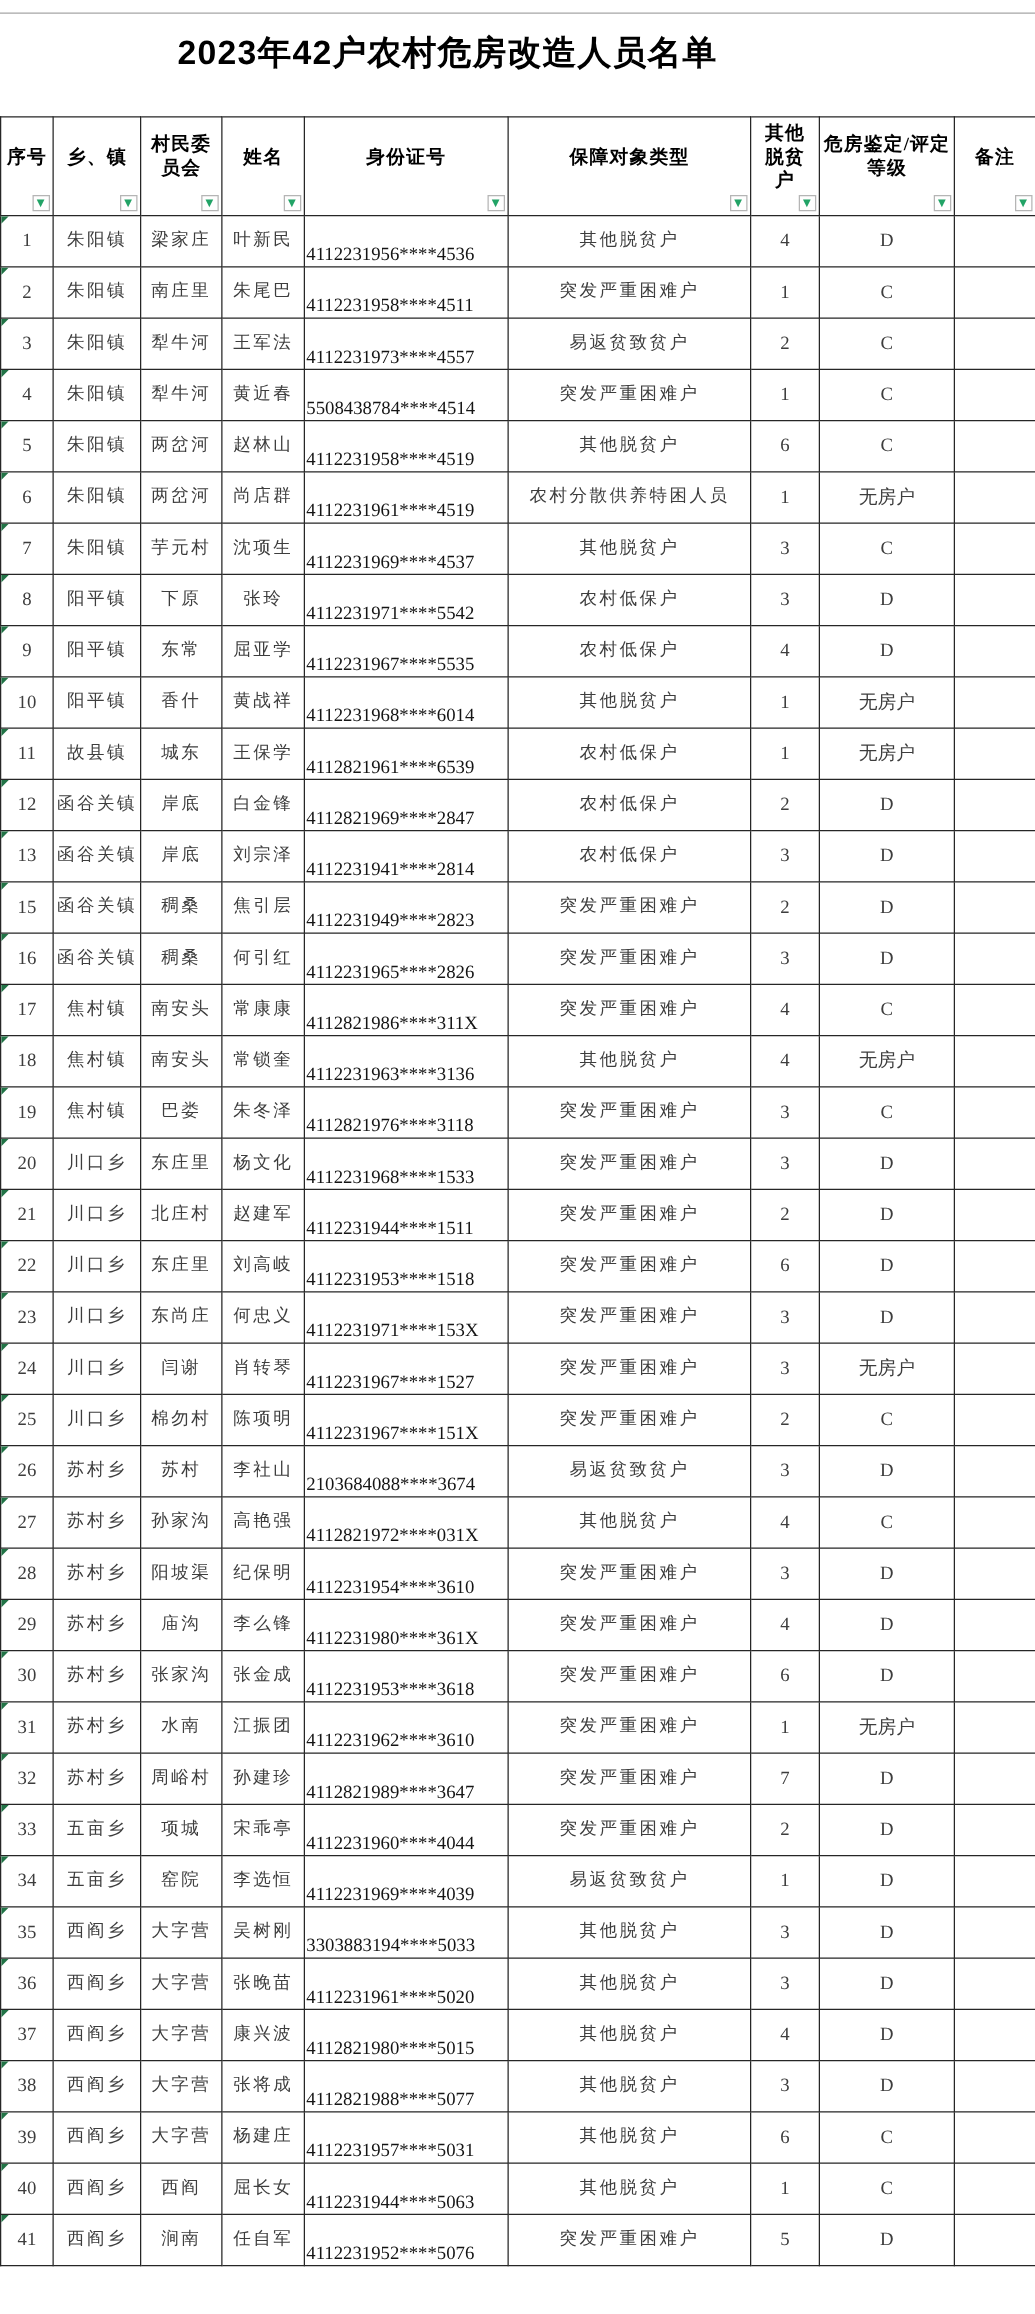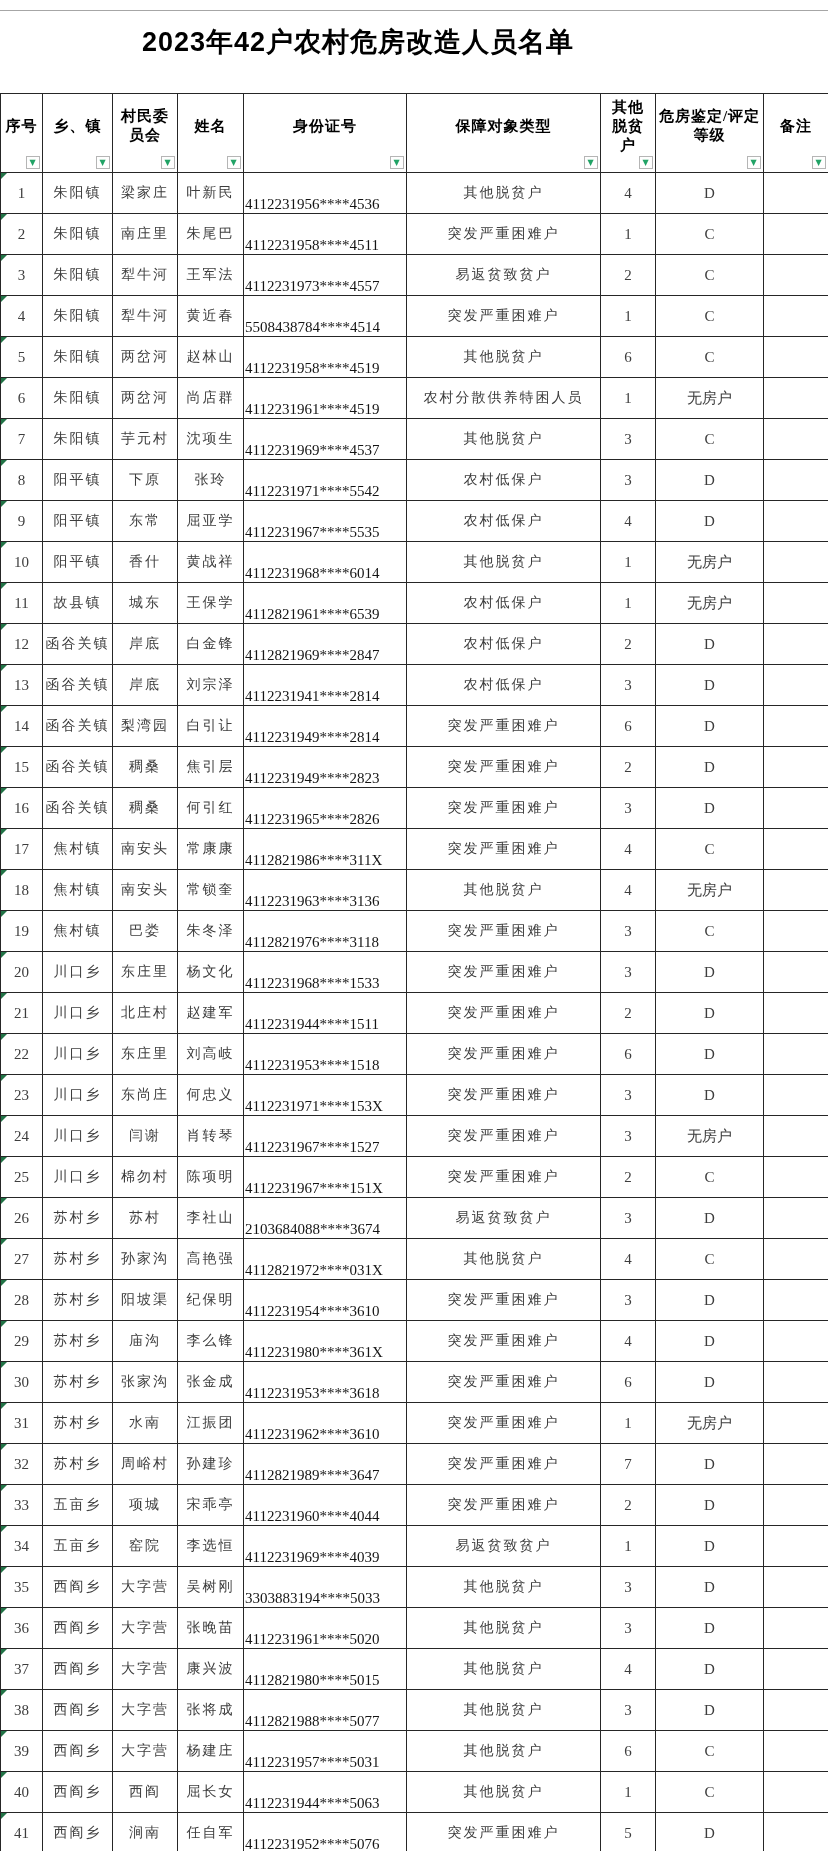--- a/index.html
+++ b/index.html
@@ -269,31 +269,20 @@
           <td>函谷关镇</td>
           <td>岸底</td>
           <td>刘宗泽</td>
           <td class="c-id">4112231941****2814</td>
           <td>农村低保户</td>
           <td class="c-num">3</td>
           <td class="c-num">D</td>
           <td></td>
         </tr>
         <tr>
-          <td class="c-xuhao c-num"><span class="corner-flag" style="border-top-color: rgb(33, 115, 70);"></span><span class="cellv">14</span></td>
-          <td>函谷关镇</td>
-          <td>梨湾园</td>
-          <td>白引让</td>
-          <td class="c-id">4112231949****2814</td>
-          <td>突发严重困难户</td>
-          <td class="c-num">6</td>
-          <td class="c-num">D</td>
-          <td></td>
-        </tr>
-        <tr>
           <td class="c-xuhao c-num"><span class="corner-flag" style="border-top-color: rgb(33, 115, 70);"></span><span class="cellv">15</span></td>
           <td>函谷关镇</td>
           <td>稠桑</td>
           <td>焦引层</td>
           <td class="c-id">4112231949****2823</td>
           <td>突发严重困难户</td>
           <td class="c-num">2</td>
           <td class="c-num">D</td>
           <td></td>
         </tr>

